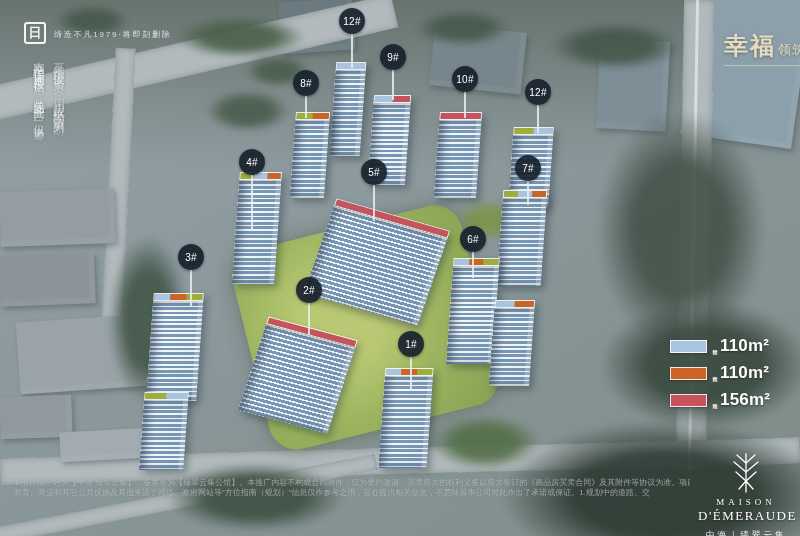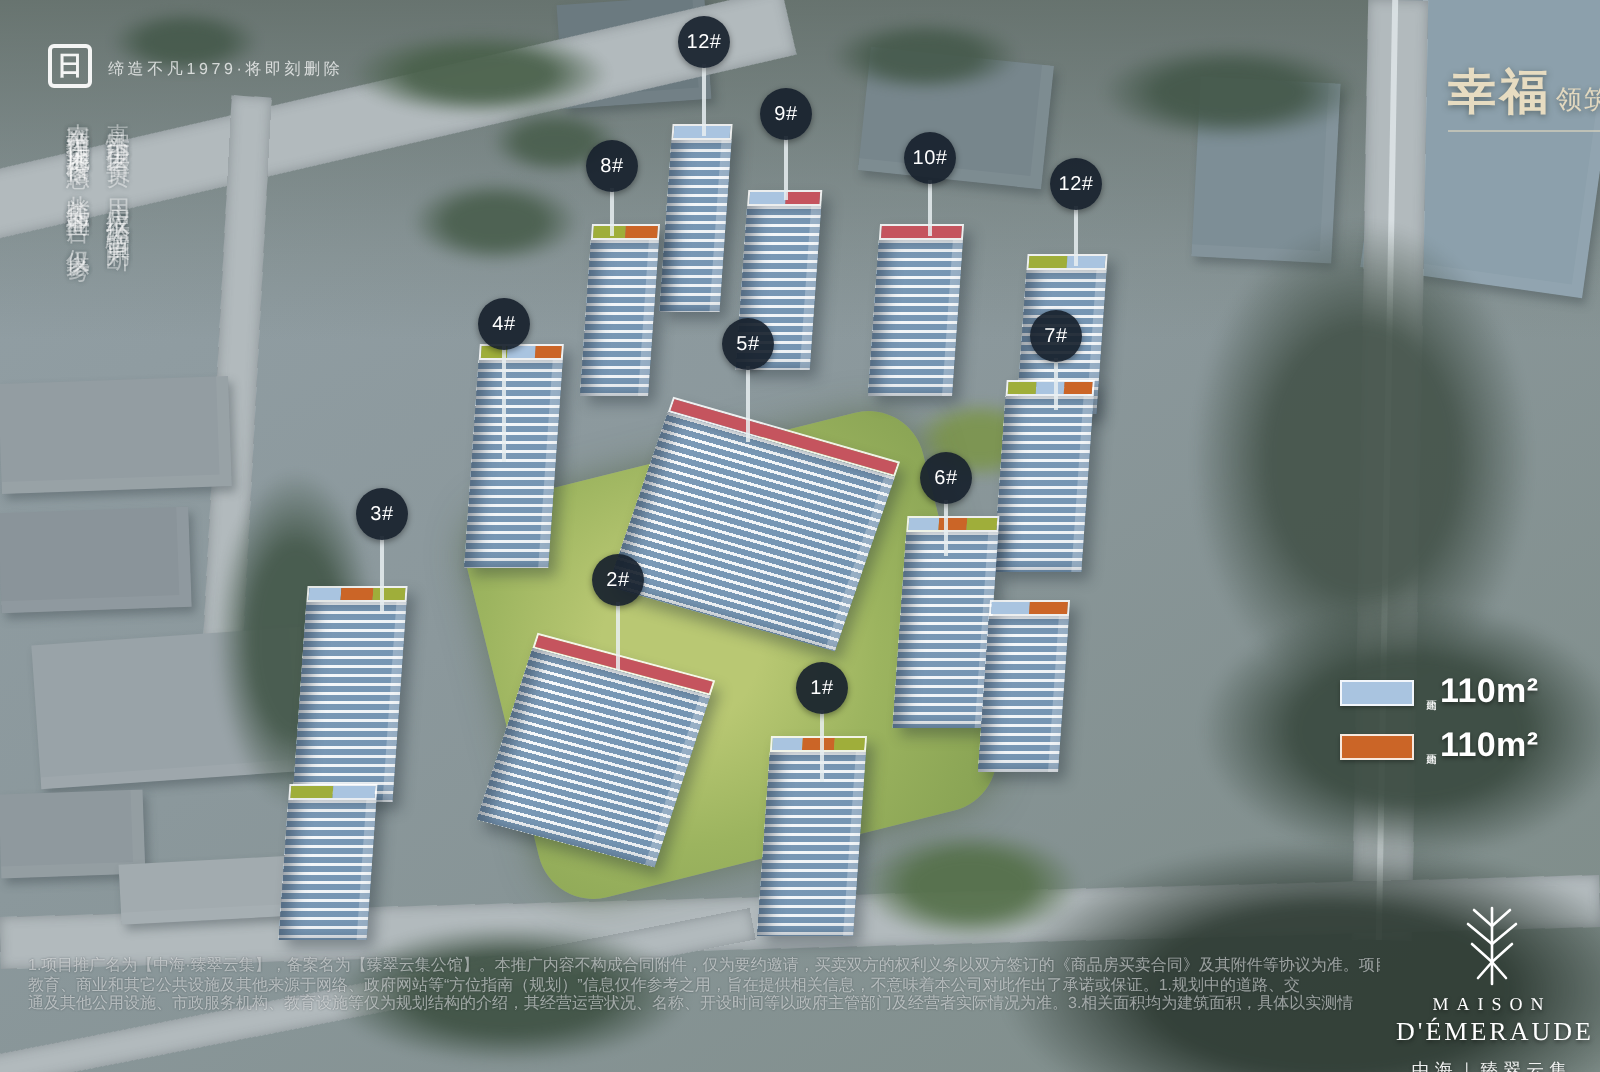--- a/index.html
+++ b/index.html
@@ -287,33 +287,37 @@
       <div class="lrow">
         <div class="sw" style="background: rgb(169, 196, 224);"></div>
         <div class="pfx">建面约</div>
         <div class="ar">110m²</div>
       </div>
       <div class="lrow">
         <div class="sw" style="background: rgb(203, 101, 39);"></div>
         <div class="pfx">建面约</div>
         <div class="ar">110m²</div>
       </div>
+      <div class="lrow">
+        <div class="sw" style="background: rgb(197, 84, 94);"></div>
+        <div class="pfx">建面约</div>
+        <div class="ar">156m²</div>
+      </div>
     </div>
 
   <div class="plogo">
     <svg class="emb" width="34" height="42" viewBox="0 0 34 42" fill="none" stroke="#ffffff" stroke-width="1.3" stroke-linecap="round">
       <path d="M17 2 V40"></path>
       <path d="M17 11 L8 3 M17 11 L26 3"></path>
       <path d="M17 20 L5 10 M17 20 L29 10"></path>
       <path d="M17 29 L7 20 M17 29 L27 20"></path>
       <path d="M17 29 L10 37 M17 29 L24 37"></path>
     </svg>
     <div class="l1">MAISON</div>
     <div class="l2">D'ÉMERAUDE</div>
     <div class="lcn">中海｜臻翠云集</div>
   </div>
 
   <div class="disc" id="disc">
   <div>1.项目推广名为【中海·臻翠云集】，备案名为【臻翠云集公馆】。本推广内容不构成合同附件，仅为要约邀请，买卖双方的权利义务以双方签订的《商品房买卖合同》及其附件等协议为准。项目周边环境、交通、</div>
       <div>教育、商业和其它公共设施及其他来源于网络、政府网站等“方位指南（规划）”信息仅作参考之用，旨在提供相关信息，不意味着本公司对此作出了承诺或保证。1.规划中的道路、交</div>
-      <div>通及其他公用设施、市政服务机构、教育设施等仅为规划结构的介绍，其经营运营状况、名称、开设时间等以政府主管部门及经营者实际情况为准。3.相关面积均为建筑面积，具体以实测情</div>
     </div>
 </div>
 
 </body></html>

